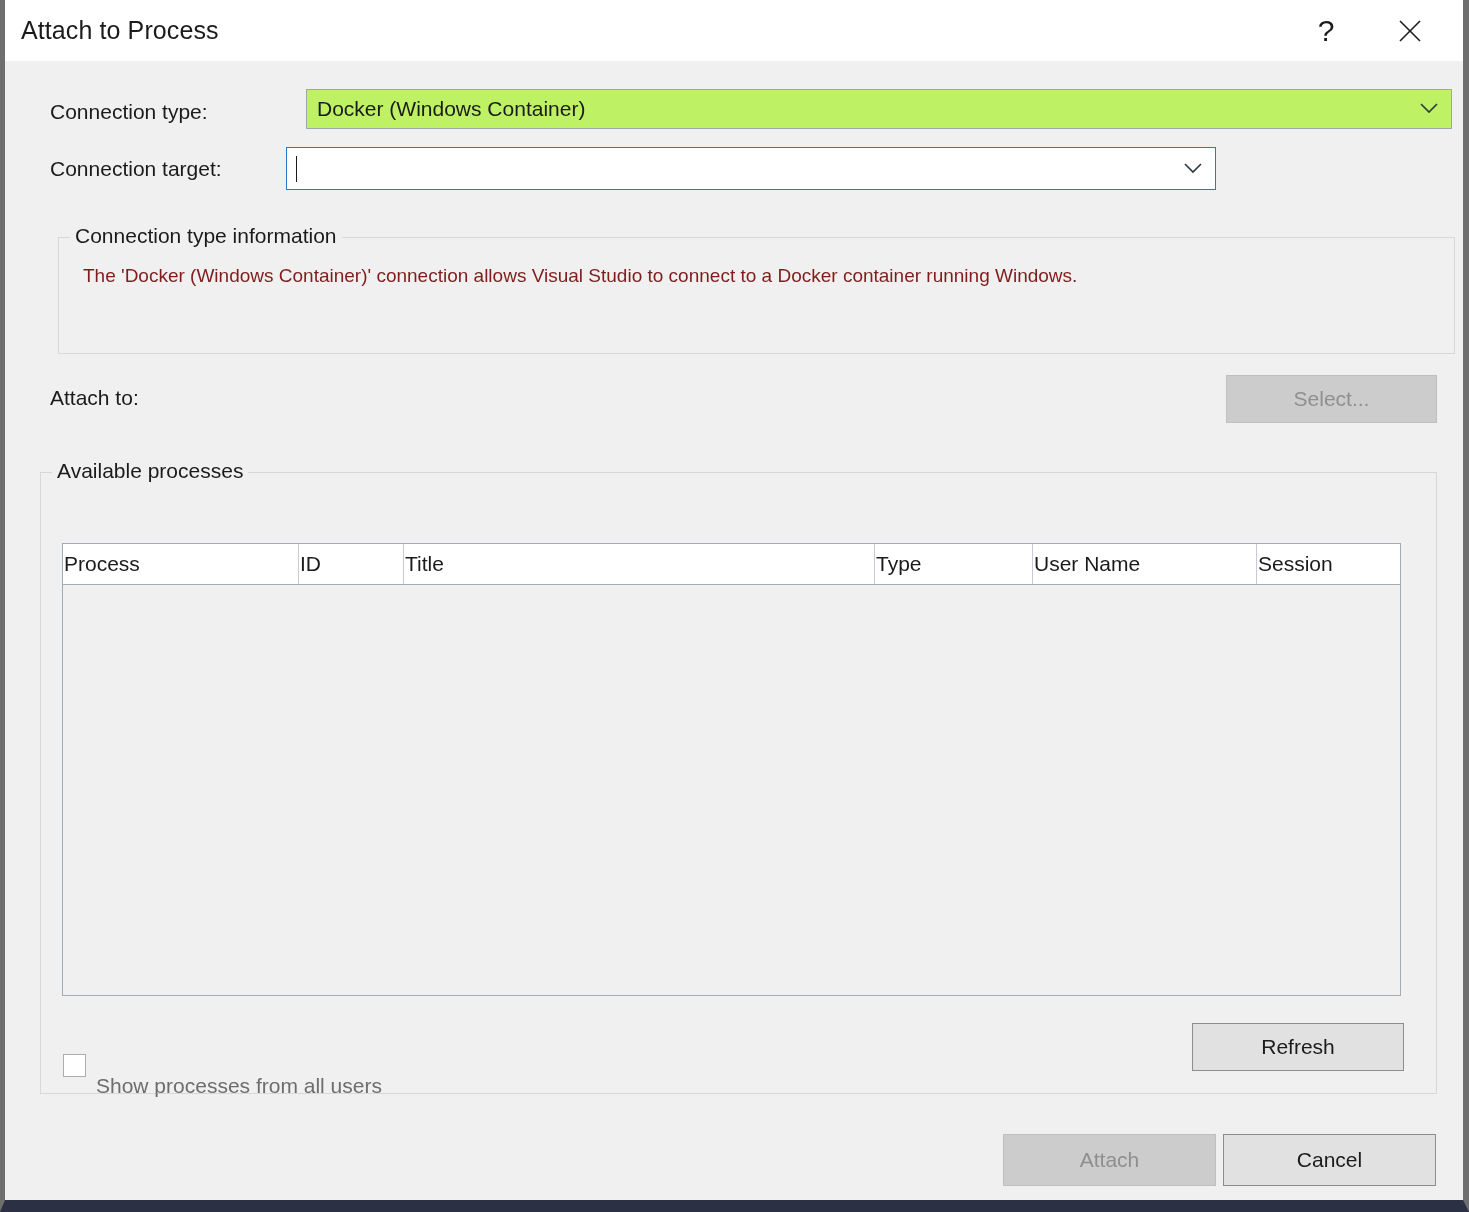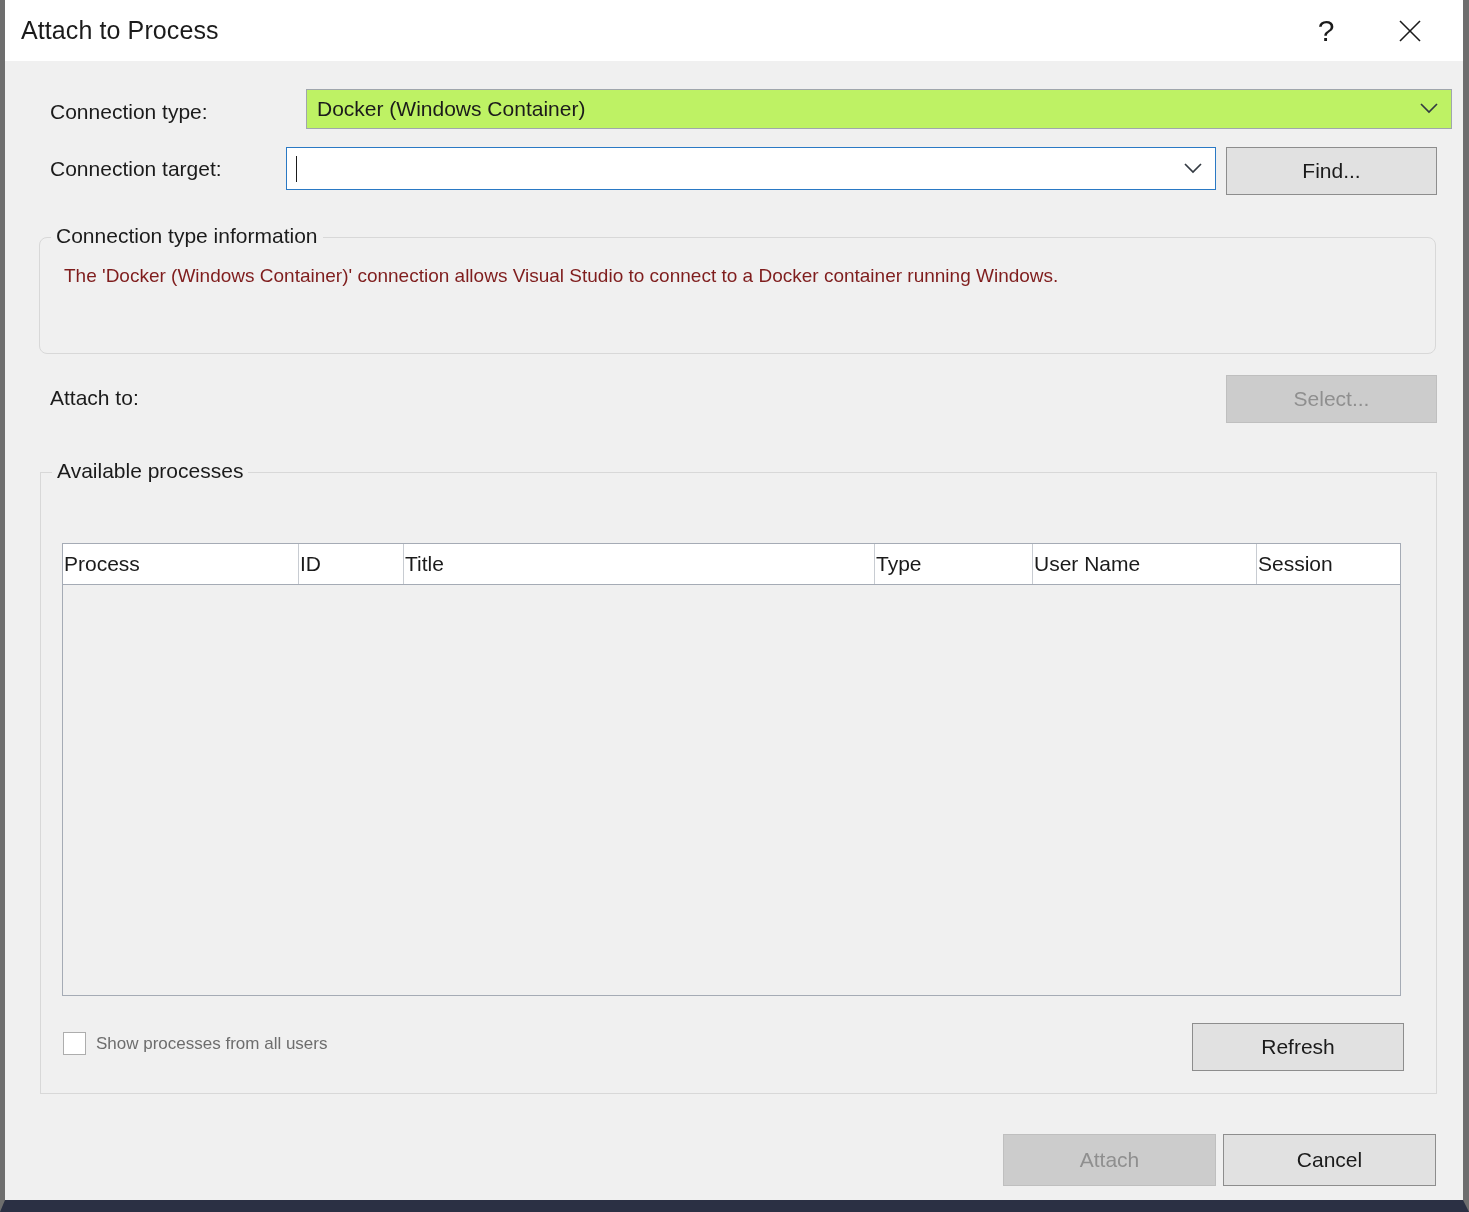--- a/index.html
+++ b/index.html
@@ -171,21 +171,21 @@
   .group-legend {
     position: absolute;
     top: -14px;
     left: 11px;
     background: #f0f0f0;
     padding: 0 5px;
     font-size: 21px;
     color: #1b1b1b;
     white-space: nowrap;
   }
-  .group-conn { left: 34px; top: 176px; width: 1397px; height: 117px; border-radius: 8px; }
+  .group-conn { left: 53px; top: 176px; width: 1397px; height: 117px; }
   .group-proc { left: 35px; top: 411px; width: 1397px; height: 622px; }
 
   .conn-desc {
     position: absolute;
     left: 24px;
     top: 27px;
     font-size: 19px;
     color: #7f1d1d;
     white-space: nowrap;
   }
@@ -286,23 +286,24 @@
   }
   .checkbox {
     width: 23px;
     height: 23px;
     box-sizing: border-box;
     background: #ffffff;
     border: 1px solid #adadad;
   }
   .checkrow .cb-label {
     margin-left: 10px;
-    font-size: 17px;
+    font-size: 21px;
     color: #6d6d6d;
     white-space: nowrap;
+    margin-top: 42px;
   }
 </style>
 </head>
 <body>
 
 <div class="dialog">
 
   <div class="titlebar">
     <div class="title-text">Attach to Process</div>
 
@@ -337,21 +338,20 @@
 
     <div class="combo-target">
       <span class="caret"></span>
       <span class="chev">
         <svg width="20" height="13" viewBox="0 0 20 13">
             <polyline points="2,3 10,11 18,3" fill="none" stroke="#333a42" stroke-width="1.7"></polyline>
           </svg>
       </span>
     </div>
 
-    <div class="btn btn-find">Find...</div>
 
     <div class="group group-conn">
       <div class="group-legend">Connection type information</div>
       <div class="conn-desc">The 'Docker (Windows Container)' connection allows Visual Studio to connect to a Docker container running Windows.</div>
     </div>
 
     <div class="field-label" style="left:45px; top:325px;">Attach to:</div>
 
 
     <div class="btn btn-select disabled">Select...</div>

